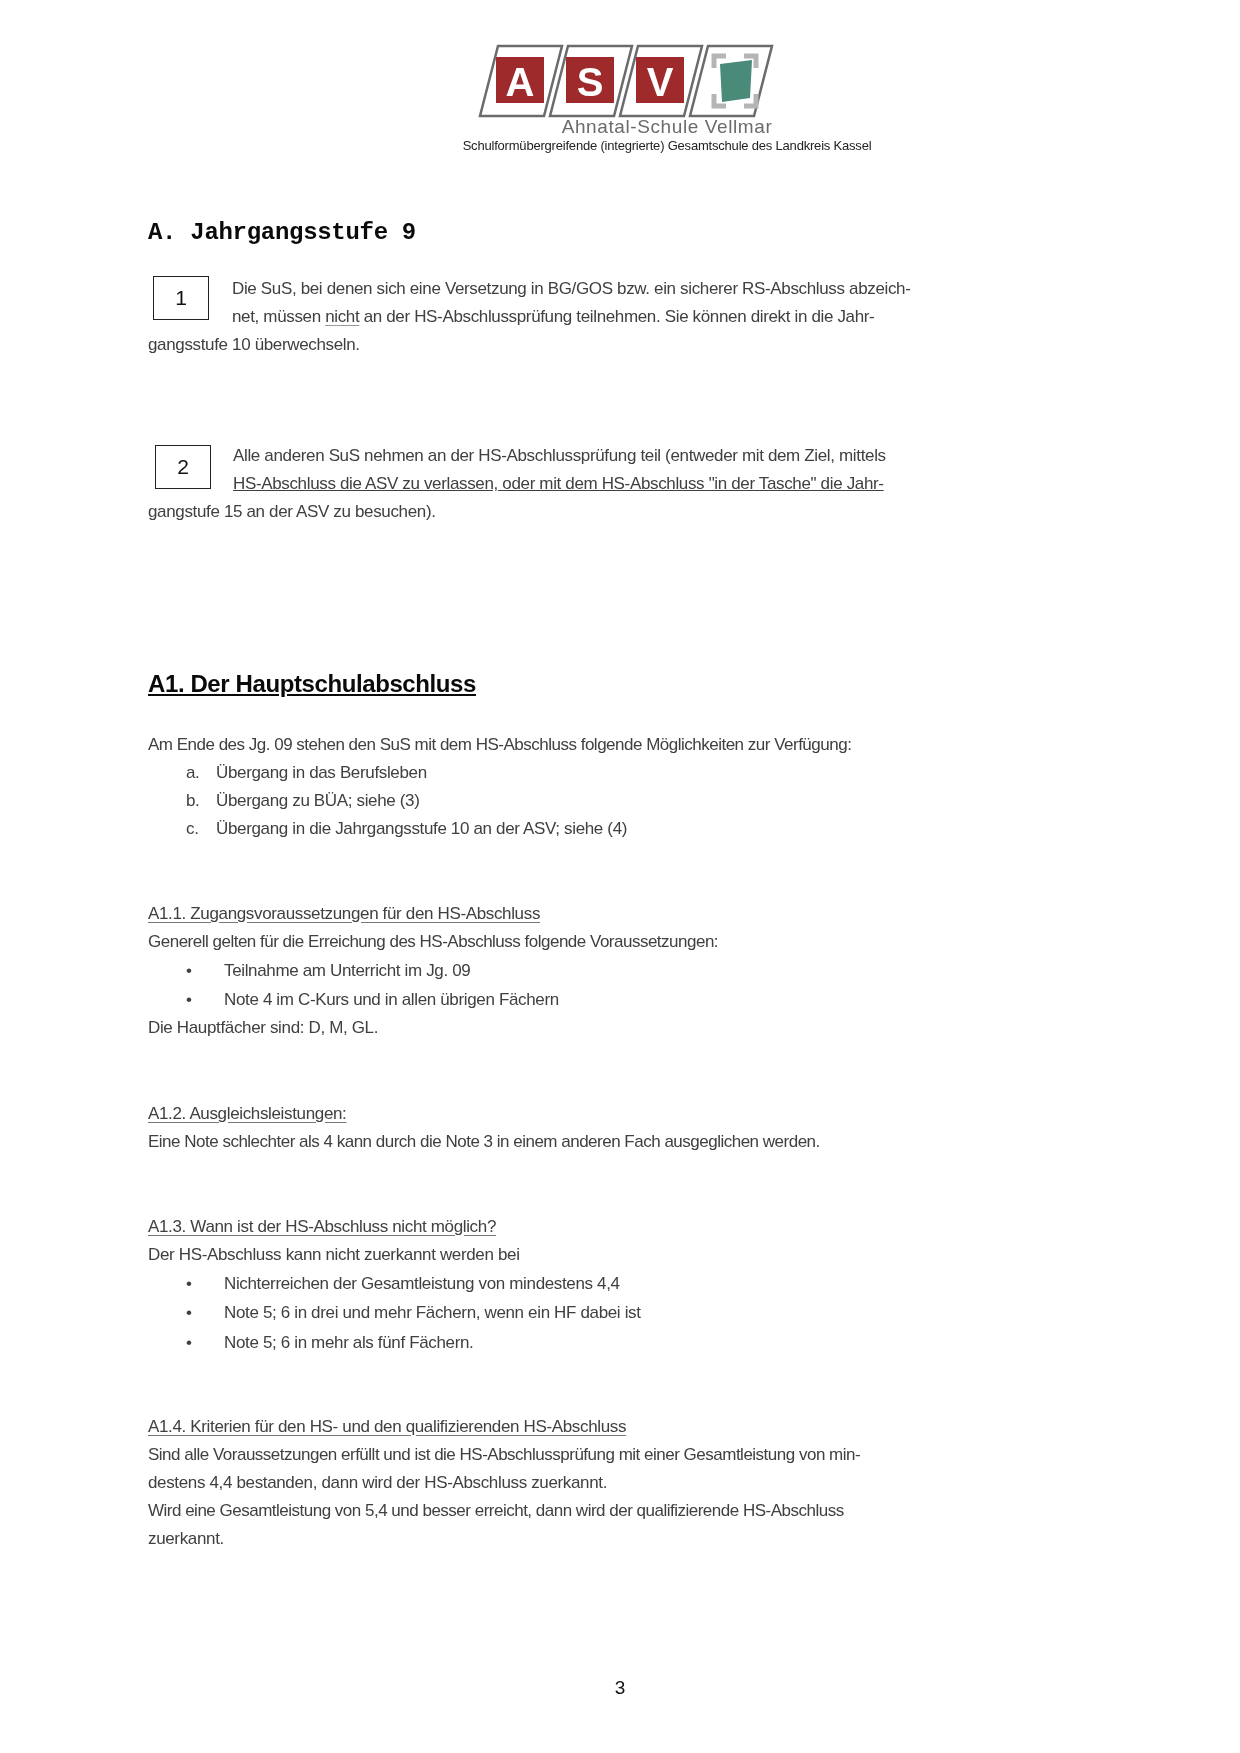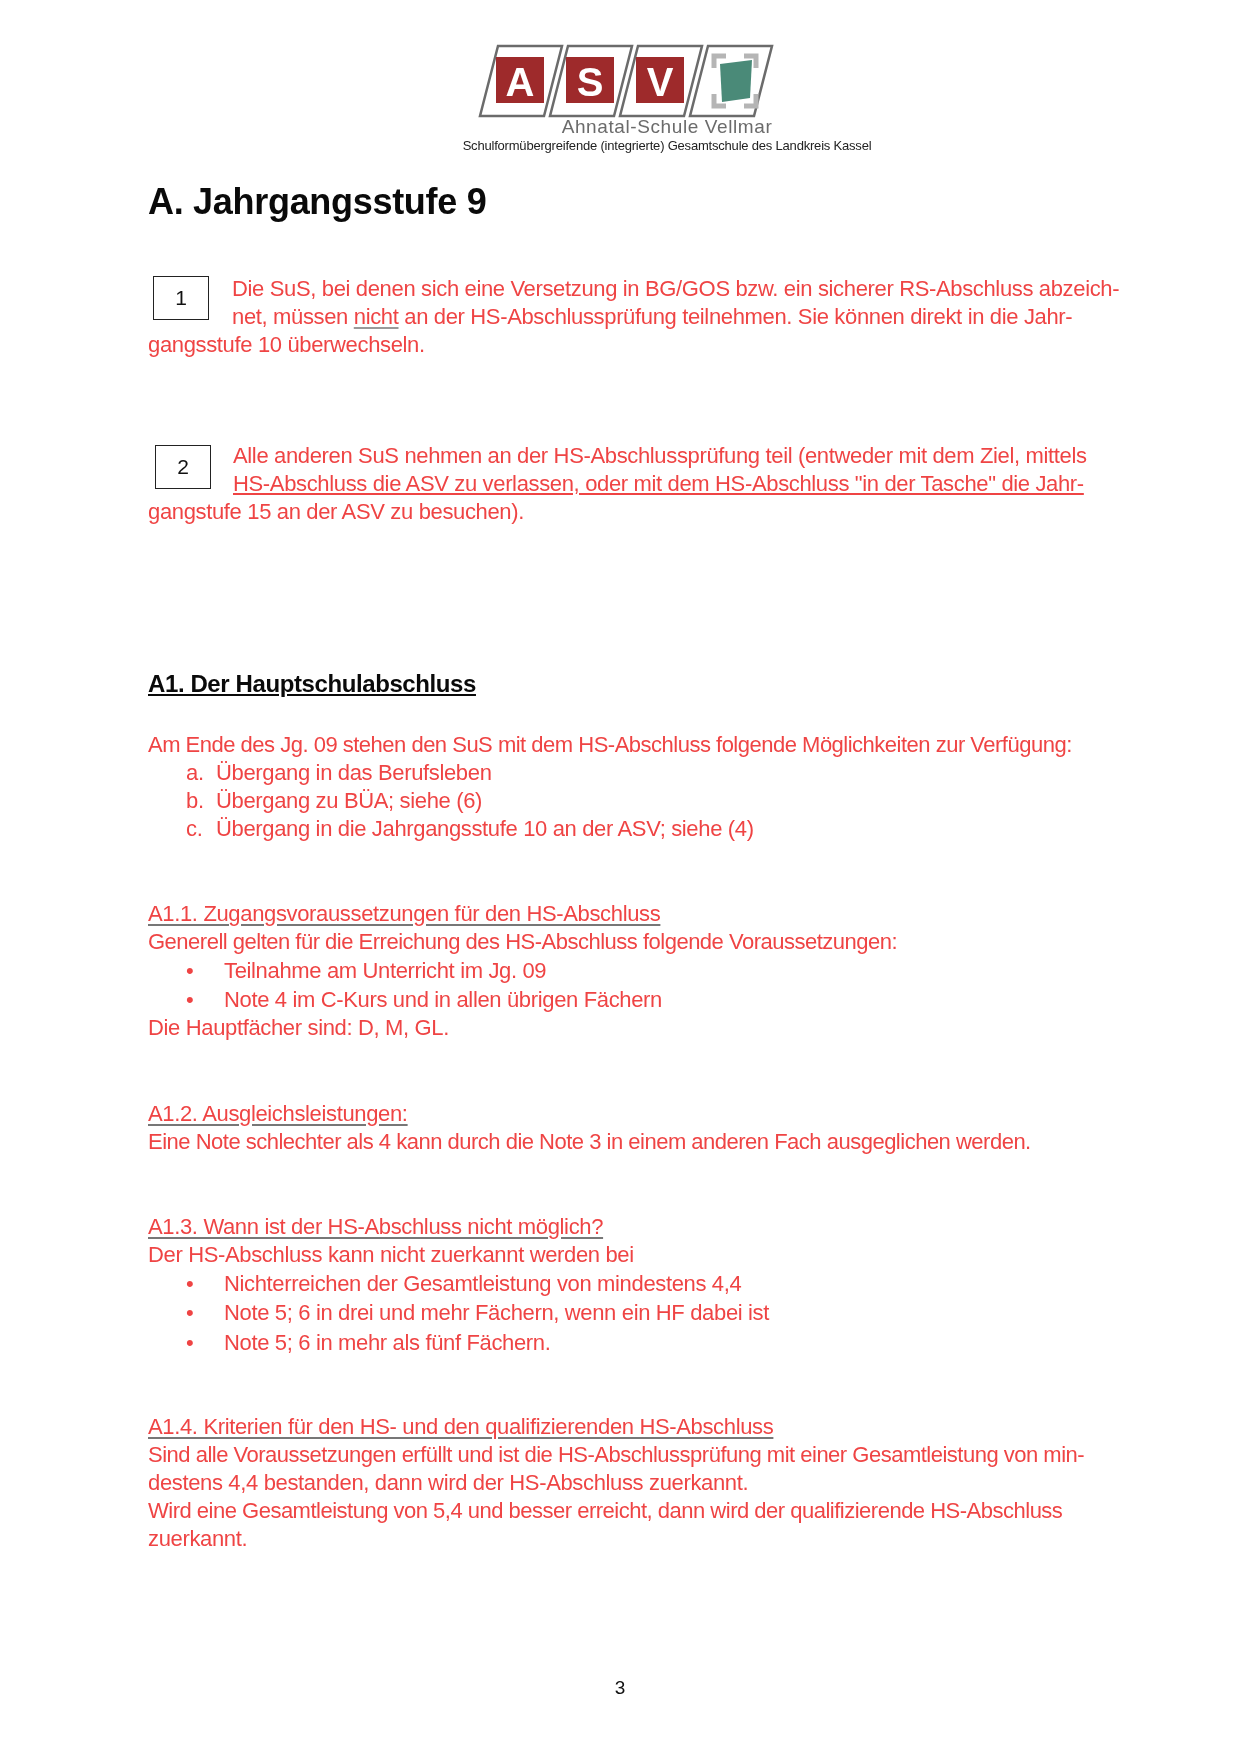--- a/index.html
+++ b/index.html
@@ -1,23 +1,23 @@
 <!DOCTYPE html>
 <html><head>
 <meta charset="utf-8">
 <style>
   html, body { margin: 0; padding: 0; background: #ffffff; }
   body { width: 1240px; height: 1753px; position: relative; overflow: hidden;
          font-family: "Liberation Sans", sans-serif; color: #111; }
   .abs { position: absolute; }
-  .ln { position: absolute; white-space: nowrap; font-size: 22px; line-height: 28px;
-        font-family: "Liberation Sans", sans-serif; letter-spacing: -0.35px; color: #ef4444; }
+  .ln { position: absolute; white-space: nowrap; font-size: 17px; line-height: 28px;
+        font-family: "Liberation Sans", sans-serif; letter-spacing: -0.35px; color: #404040; }
   .ln.narrow { letter-spacing: -0.5px; }
-  .h1 { position: absolute; font-family: Liberation Sans, sans-serif; font-weight: bold;
-        font-size: 36px; letter-spacing: -0.3px; white-space: nowrap; color: #0a0a0a; }
+  .h1 { position: absolute; font-family: Liberation Mono, monospace; font-weight: bold;
+        font-size: 24px; letter-spacing: -0.3px; white-space: nowrap; color: #0a0a0a; margin-top: 38px; }
   .h2 { position: absolute; font-family: "Liberation Sans", sans-serif; font-weight: bold;
         font-size: 24px; letter-spacing: -0.4px; white-space: nowrap; color: #0a0a0a; text-decoration: underline; }
   .sub { text-decoration: underline; text-decoration-color: #777; text-underline-offset: 3px; }
   .numbox { position: absolute; width: 56px; height: 44px; border: 1.6px solid #222;
             box-sizing: border-box; display: flex; align-items: center; justify-content: center;
             font-family: "Liberation Sans", sans-serif; font-size: 21px; color: #111; }
   .marker { display: inline-block; width: 30px; }
   .u { text-decoration: underline; text-decoration-color: #999; text-underline-offset: 3px; }
   .logo-tag { position: absolute; left: 16px; width: 1240px; text-align: center;
               font-family: "Liberation Sans", sans-serif; padding-left: 31px; }
@@ -76,21 +76,21 @@
 
 <div class="h2" style="left:148px; top:670px;">A1. Der Hauptschulabschluss</div>
 
 <div class="ln narrow" style="left:148px; top:731px;">Am Ende des Jg. 09 stehen den SuS mit dem HS-Abschluss folgende Möglichkeiten zur Verfügung:</div>
 
 <div>
   <div class="ln" style="left:186px; top:759px;">
     <span class="marker">a.</span><span>Übergang in das Berufsleben</span>
   </div>
   <div class="ln" style="left:186px; top:787px;">
-    <span class="marker">b.</span><span>Übergang zu BÜA; siehe (6)</span>
+    <span class="marker">b.</span><span>Übergang zu BÜA; siehe (3)</span>
   </div>
   <div class="ln" style="left:186px; top:815px;">
     <span class="marker">c.</span><span>Übergang in die Jahrgangsstufe 10 an der ASV; siehe (4)</span>
   </div>
 </div>
 
 <div>
   <div class="ln sub" style="left:148px; top:900px;">A1.1. Zugangsvoraussetzungen für den HS-Abschluss</div>
   <div class="ln narrow" style="left:148px; top:928px;">Generell gelten für die Erreichung des HS-Abschluss folgende Voraussetzungen:</div>
   <div class="ln" style="left:186px; top:957px;">

